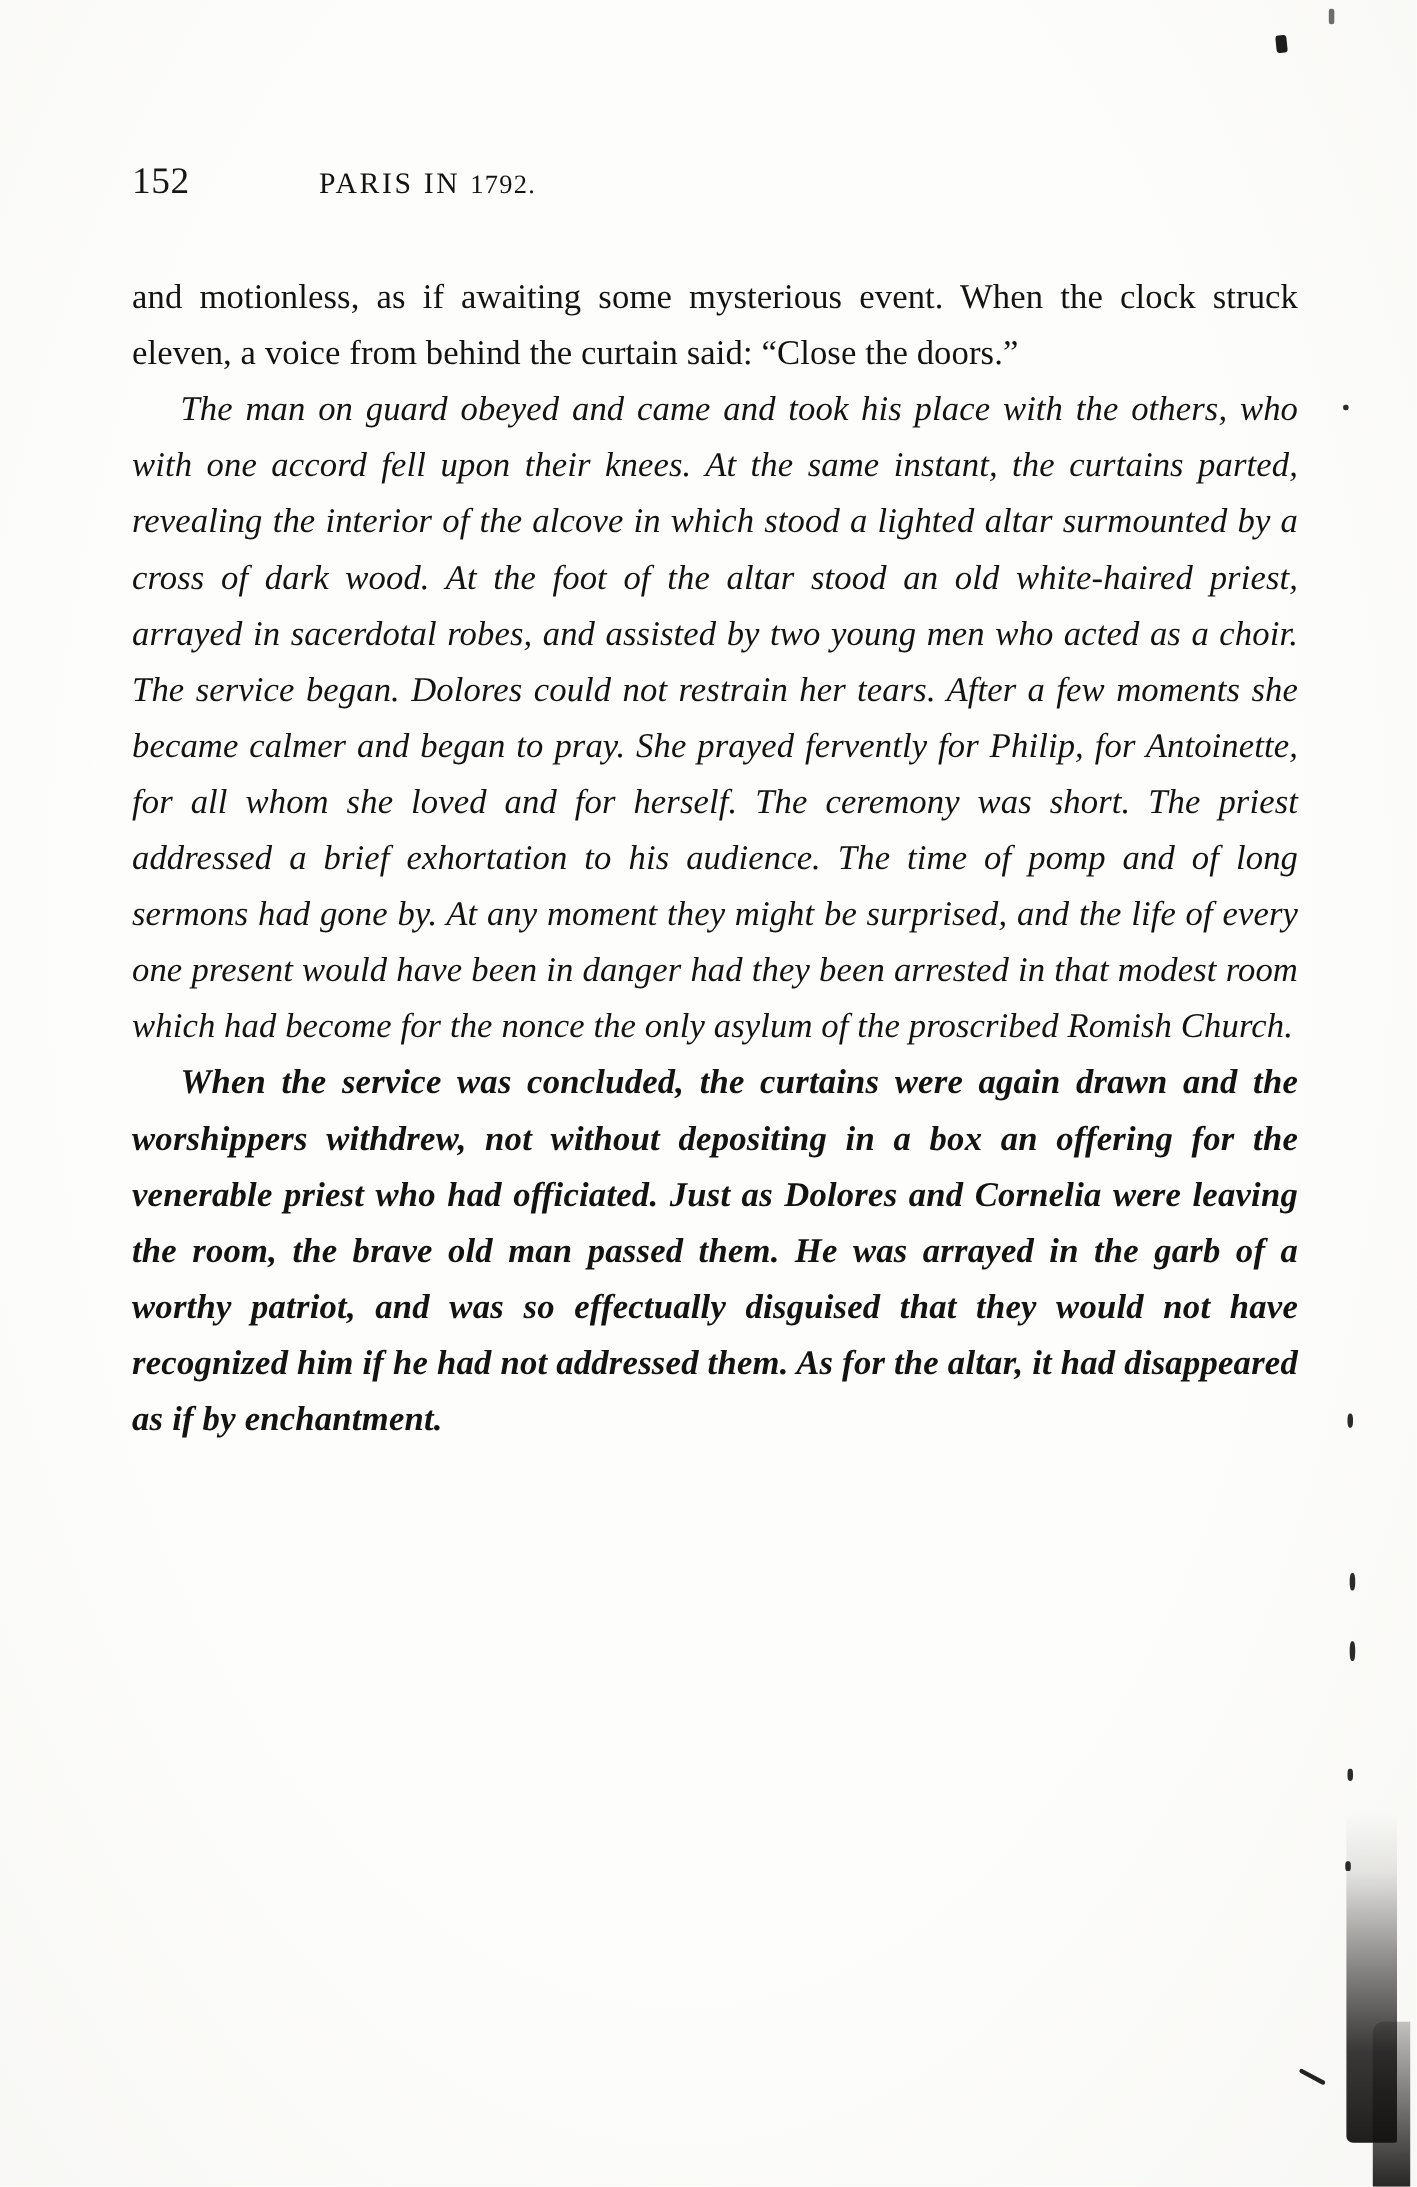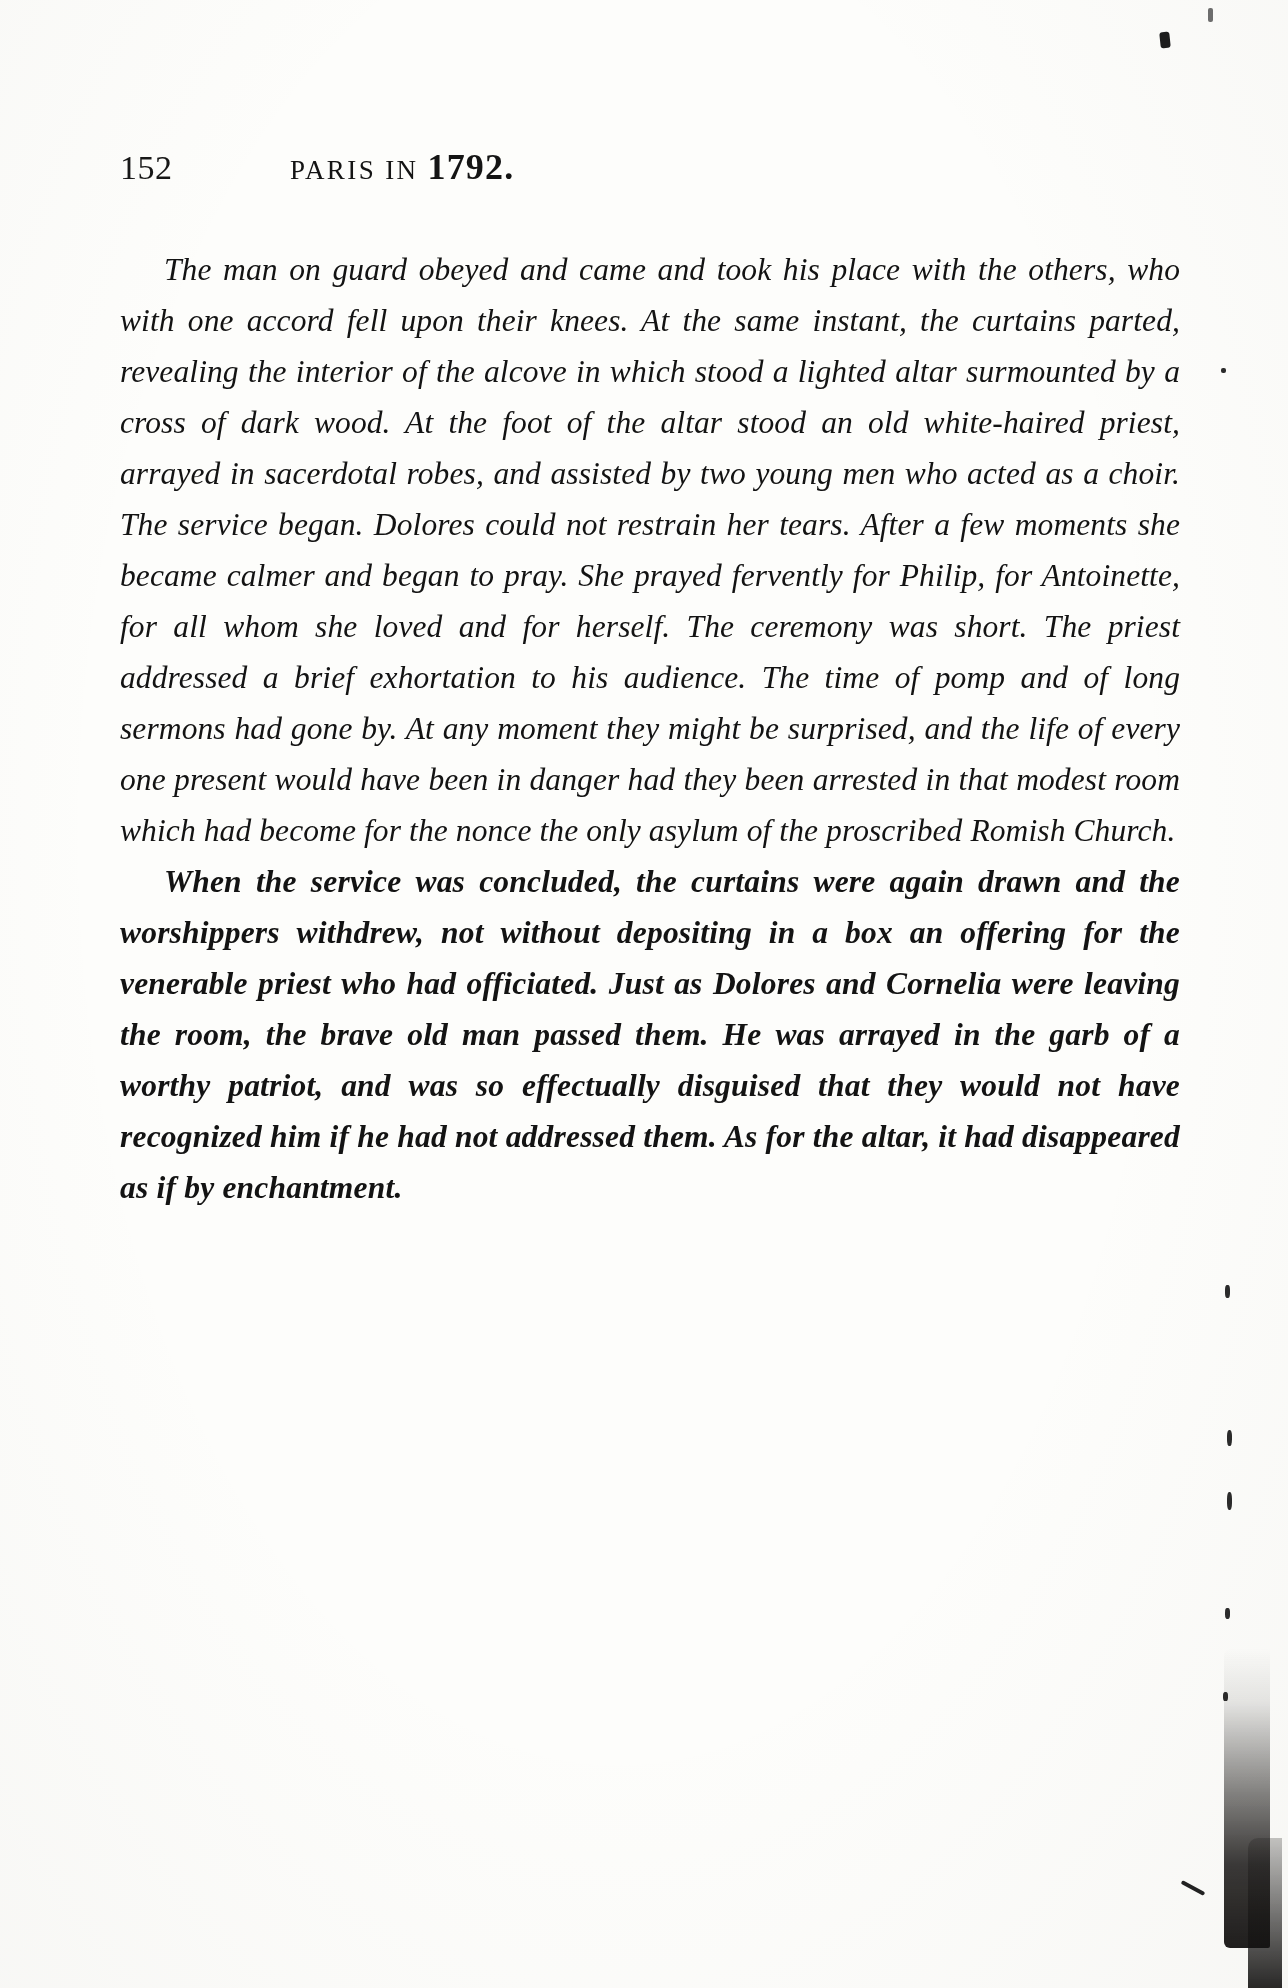--- a/index.html
+++ b/index.html
@@ -57,23 +57,22 @@
     color: #141414;
     font-variant: small-caps;
     text-transform: none;
     white-space: nowrap;
   }
   .running-head .rh-caps {
     font-size: 27px;
     letter-spacing: 2.4px;
   }
   .running-head .rh-year {
-    font-size: 36px;
+    font-size: 24px;
     letter-spacing: 1.2px;
-    font-weight: bold;
   }
 
   .body-text p {
     margin: 0;
     font-size: 31.5px;
     line-height: 51px;
     text-align: justify;
     text-justify: inter-word;
     color: #131313;
     letter-spacing: 0.1px;
@@ -165,20 +164,21 @@
 
     <div class="header-row">
       <div class="folio">152</div>
       <div class="running-head">
         <span class="rh-caps">PARIS IN</span>
         <span class="rh-year">1792.</span>
       </div>
     </div>
 
     <div class="body-text">
+      <p>and motionless, as if awaiting some mysterious event. When the clock struck eleven, a voice from behind the curtain said: “Close the doors.”</p>
       <p class="indent">The man on guard obeyed and came and took his place with the others, who with one accord fell upon their knees. At the same instant, the curtains parted, revealing the interior of the alcove in which stood a lighted altar surmounted by a cross of dark wood. At the foot of the altar stood an old white-haired priest, arrayed in sacerdotal robes, and assisted by two young men who acted as a choir. The service began. Dolores could not restrain her tears. After a few moments she became calmer and began to pray. She prayed fervently for Philip, for Antoinette, for all whom she loved and for herself. The ceremony was short. The priest addressed a brief exhortation to his audience. The time of pomp and of long sermons had gone by. At any moment they might be surprised, and the life of every one present would have been in danger had they been arrested in that modest room which had become for the nonce the only asylum of the proscribed Romish Church.</p>
       <p class="indent last-dark">When the service was concluded, the curtains were again drawn and the worshippers withdrew, not without depositing in a box an offering for the venerable priest who had officiated. Just as Dolores and Cornelia were leaving the room, the brave old man passed them. He was arrayed in the garb of a worthy patriot, and was so effectually disguised that they would not have recognized him if he had not addressed them. As for the altar, it had disappeared as if by enchantment.</p>
     </div>
   </div>
 
   <div class="margin-marks">
     <div class="bold-speck"></div>
     <div class="top-speck"></div>
     <div class="mark" style="top:368px; right:62px; width:5px; height:5px;"></div>
     <div class="mark" style="top:1285px; right:58px; width:5px; height:13px;"></div>

